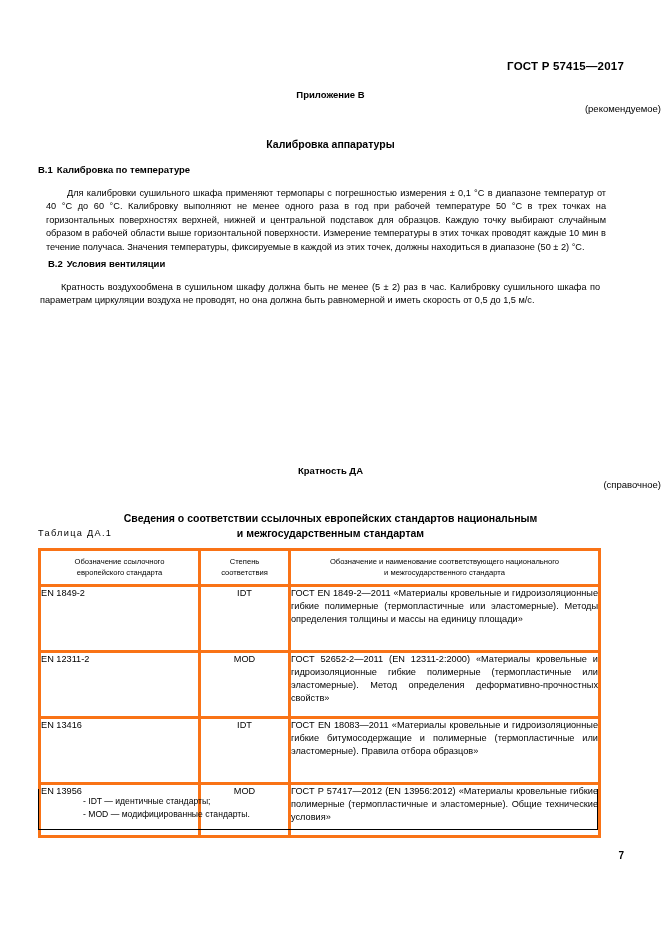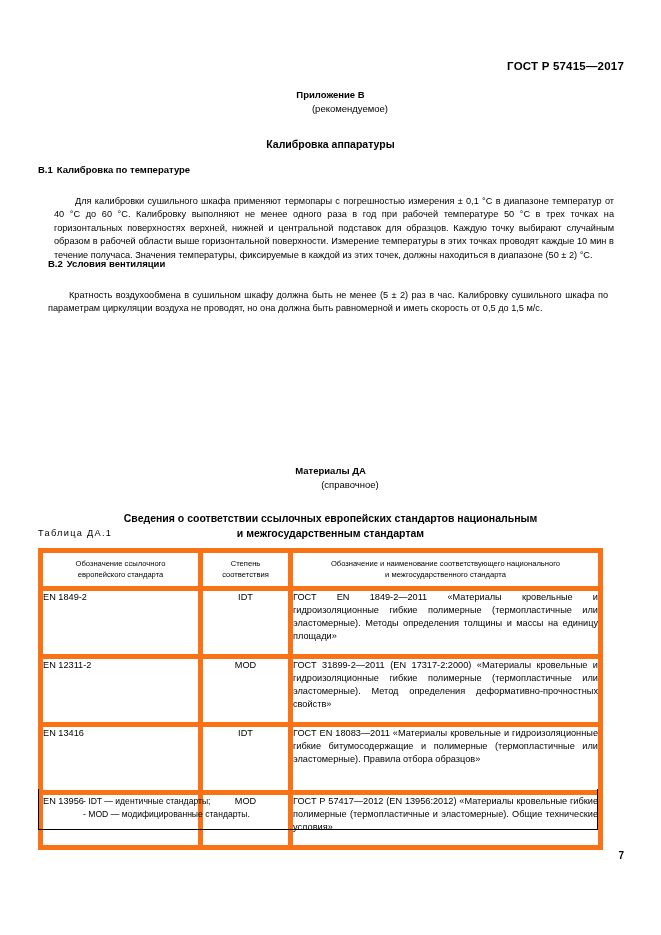--- a/index.html
+++ b/index.html
@@ -33,21 +33,21 @@
   }
 
   
   .appendix-label {
     text-align: center;
     font-size: 9.5px;
     font-weight: bold;
     line-height: 13.5px;
   }
   .appendix-sub {
-    text-align: center;
+    text-align: right;
     font-size: 9.5px;
     font-weight: normal;
     line-height: 13.5px;
     margin-left: 39px;
   }
   .appendix-title {
     text-align: center;
     font-size: 10.5px;
     font-weight: bold;
     line-height: 15px;
@@ -73,21 +73,21 @@
     line-height: 14px;
     margin: 0;
   }
   .section-head .num {
     margin-right: 4px;
   }
   .body-par {
     font-size: 9.2px;
     line-height: 13.4px;
     text-align: justify;
-    margin: 16px;
+    margin: 8px;
     text-indent: 21px;
     hyphens: manual;
   }
   #sec-b1 {
     position: absolute;
     top: 163px;
     left: 38px;
     width: 560px;
   }
   #par-b1 {
@@ -140,21 +140,21 @@
     width: 560px;
     border-collapse: collapse;
     table-layout: fixed;
   }
   #da-table col.c1 { width: 160px; }
   #da-table col.c2 { width: 90px; }
   #da-table col.c3 { width: 310px; }
 
   #da-table th,
   #da-table td {
-    border: 5px solid #f97316;
+    border: 3px solid #f97316;
     vertical-align: top;
     padding: 0;
   }
   #da-table thead th {
     border-bottom-width: 2px;
     text-align: center;
     font-weight: normal;
     font-size: 7.6px;
     line-height: 11px;
     padding: 5px 4px 6px 4px;
@@ -240,21 +240,21 @@
 
   <p id="par-b1" class="body-par">Для калибровки сушильного шкафа применяют термопары с погрешностью измерения ± 0,1 °С в диапазоне температур от 40 °С до 60 °С. Калибровку выполняют не менее одного раза в год при рабочей температуре 50 °С в трех точках на горизонтальных поверхностях верхней, нижней и центральной подставок для образцов. Каждую точку выбирают случайным образом в рабочей области выше горизонтальной поверхности. Измерение температуры в этих точках проводят каждые 10 мин в течение получаса. Значения температуры, фиксируемые в каждой из этих точек, должны находиться в диапазоне (50 ± 2) °С.</p>
 
   <div id="sec-b2" class="section-head">
     <span class="num">В.2</span><span>Условия вентиляции</span>
   </div>
 
   <p id="par-b2" class="body-par">Кратность воздухообмена в сушильном шкафу должна быть не менее (5 ± 2) раз в час. Калибровку сушильного шкафа по параметрам циркуляции воздуха не проводят, но она должна быть равномерной и иметь скорость от 0,5 до 1,5 м/с.</p>
 
   <div id="appendix-da-block">
-    <div class="appendix-label">Материалы ДА</div>
+    <div class="appendix-label">Кратность ДА</div>
     <div class="appendix-sub">(справочное)</div>
   </div>
 
   <div id="appendix-da-title">
     <div class="appendix-title">Сведения о соответствии ссылочных европейских стандартов национальным</div>
     <div class="appendix-title">и межгосударственным стандартам</div>
   </div>
 
   <div id="table-caption">Таблица ДА.1</div>
 
@@ -282,21 +282,21 @@
     </thead>
     <tbody>
       <tr class="r1">
         <td class="cell-code">EN 1849-2</td>
         <td class="cell-degree">IDT</td>
         <td class="cell-desc">ГОСТ EN 1849-2—2011 «Материалы кровельные и гидроизоляционные гибкие полимерные (термопластичные или эластомерные). Методы определения толщины и массы на единицу площади»</td>
       </tr>
       <tr class="r2">
         <td class="cell-code">EN 12311-2</td>
         <td class="cell-degree">MOD</td>
-        <td class="cell-desc">ГОСТ 31899-2—2011 (EN 17317-2:2000) «Материалы кровельные и гидроизоляционные гибкие полимерные (термопластичные или эластомерные). Метод определения деформативно-прочностных свойств»</td>
+        <td class="cell-desc">ГОСТ 52652-2—2011 (EN 12311-2:2000) «Материалы кровельные и гидроизоляционные гибкие полимерные (термопластичные или эластомерные). Метод определения деформативно-прочностных свойств»</td>
       </tr>
       <tr class="r3">
         <td class="cell-code">EN 13416</td>
         <td class="cell-degree">IDT</td>
         <td class="cell-desc">ГОСТ EN 18083—2011 «Материалы кровельные и гидроизоляционные гибкие битумосодержащие и полимерные (термопластичные или эластомерные). Правила отбора образцов»</td>
       </tr>
       <tr class="r4">
         <td class="cell-code">EN 13956</td>
         <td class="cell-degree">MOD</td>
         <td class="cell-desc">ГОСТ Р 57417—2012 (EN 13956:2012) «Материалы кровельные гибкие полимерные (термопластичные и эластомерные). Общие технические условия»</td>

